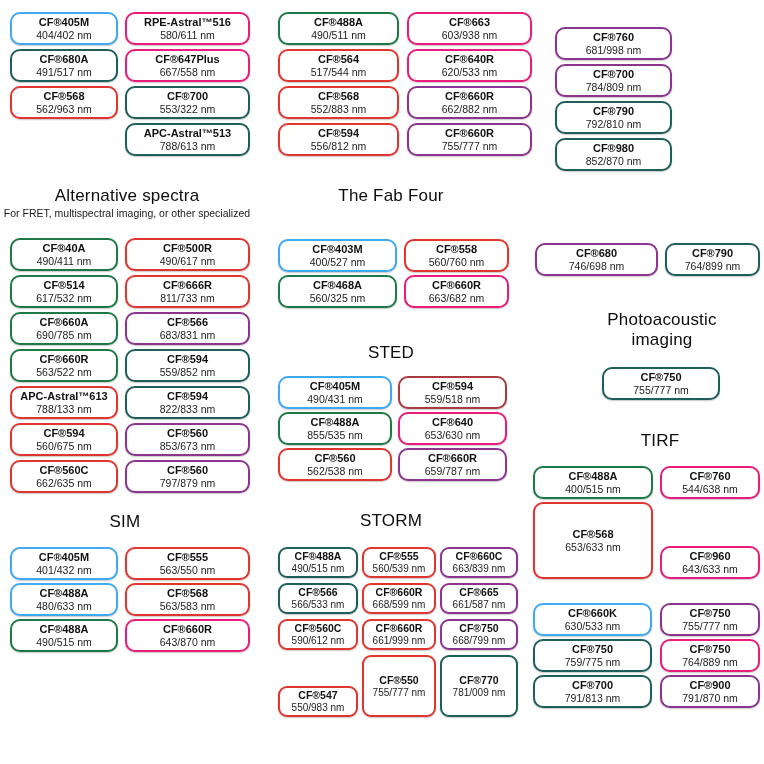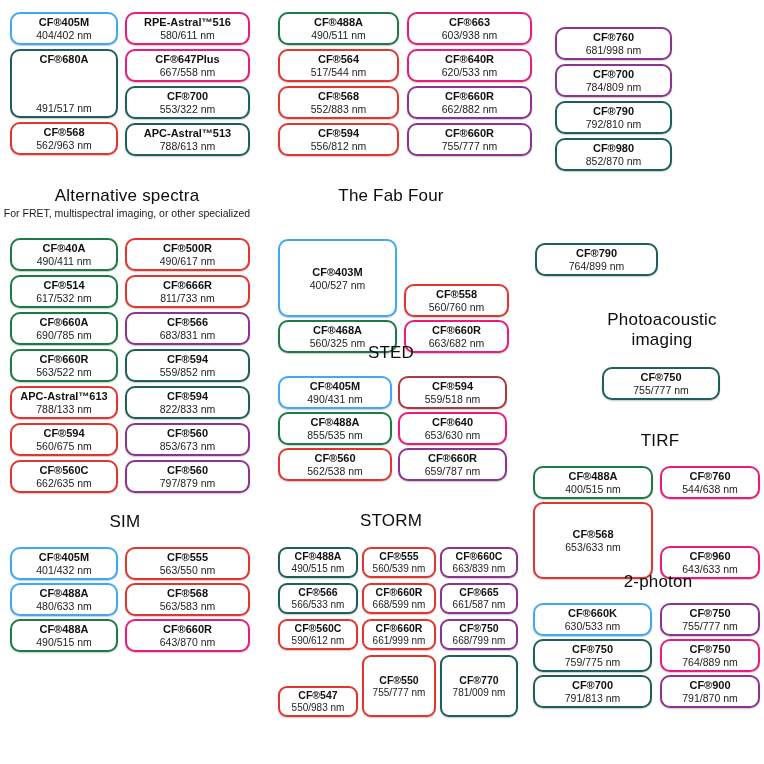--- a/index.html
+++ b/index.html
@@ -56,21 +56,21 @@
 </head>
 <body>
 
 <div class="canvas">
 
   <div class="col" id="g-top1">
       <div class="pill" style="border-color: rgb(63, 169, 245);">
         <div class="pill-name">CF®405M</div>
         <div class="pill-value">404/402 nm</div>
       </div>
-      <div class="pill" style="border-color: rgb(30, 95, 92); gap: 36px;">
+      <div class="pill" style="border-color: rgb(30, 95, 92);">
         <div class="pill-name">CF®680A</div>
         <div class="pill-value">491/517 nm</div>
       </div>
       <div class="pill" style="border-color: rgb(224, 54, 47);">
         <div class="pill-name">CF®568</div>
         <div class="pill-value">562/963 nm</div>
       </div>
     </div>
   <div class="col" id="g-top2">
       <div class="pill" style="border-color: rgb(233, 28, 123);">
@@ -209,21 +209,21 @@
     </div>
 
   <div class="sec-title" id="t-fab">
     <div class="h1">The Fab Four</div>
   </div>
   <div class="grid" id="g-fab">
       <div class="pill" style="border-color: rgb(63, 169, 245);">
         <div class="pill-name">CF®403M</div>
         <div class="pill-value">400/527 nm</div>
       </div>
-      <div class="pill" style="border-color: rgb(224, 54, 47); margin-top: 45px;">
+      <div class="pill" style="border-color: rgb(224, 54, 47);">
         <div class="pill-name">CF®558</div>
         <div class="pill-value">560/760 nm</div>
       </div>
       <div class="pill" style="border-color: rgb(30, 122, 69);">
         <div class="pill-name">CF®468A</div>
         <div class="pill-value">560/325 nm</div>
       </div>
       <div class="pill" style="border-color: rgb(233, 28, 123);">
         <div class="pill-name">CF®660R</div>
         <div class="pill-value">663/682 nm</div>
@@ -338,20 +338,24 @@
         <div class="pill-name">CF®550</div>
         <div class="pill-value">755/777 nm</div>
       </div>
       <div class="pill" style="border-color: rgb(30, 95, 92);">
         <div class="pill-name">CF®770</div>
         <div class="pill-value">781/009 nm</div>
       </div>
     </div>
 
   <div class="grid" id="g-pair">
+      <div class="pill" style="border-color: rgb(140, 53, 144);">
+        <div class="pill-name">CF®680</div>
+        <div class="pill-value">746/698 nm</div>
+      </div>
       <div class="pill" style="border-color: rgb(30, 95, 92);">
         <div class="pill-name">CF®790</div>
         <div class="pill-value">764/899 nm</div>
       </div>
     </div>
 
   <div class="sec-title" id="t-pa">
     <div class="h1">Photoacoustic imaging</div>
   </div>
   <div class="col" id="g-pa">
@@ -376,23 +380,20 @@
       <div class="pill" style="border-color: rgb(224, 54, 47);">
         <div class="pill-name">CF®568</div>
         <div class="pill-value">653/633 nm</div>
       </div>
       <div class="pill" style="border-color: rgb(233, 28, 123); margin-top: 44px;">
         <div class="pill-name">CF®960</div>
         <div class="pill-value">643/633 nm</div>
       </div>
     </div>
 
-  <div class="sec-title" id="t-2p">
-    <div class="h1">2-photon</div>
-  </div>
   <div class="grid" id="g-2p">
       <div class="pill" style="border-color: rgb(63, 169, 245);">
         <div class="pill-name">CF®660K</div>
         <div class="pill-value">630/533 nm</div>
       </div>
       <div class="pill" style="border-color: rgb(140, 53, 144);">
         <div class="pill-name">CF®750</div>
         <div class="pill-value">755/777 nm</div>
       </div>
       <div class="pill" style="border-color: rgb(30, 95, 92);">

